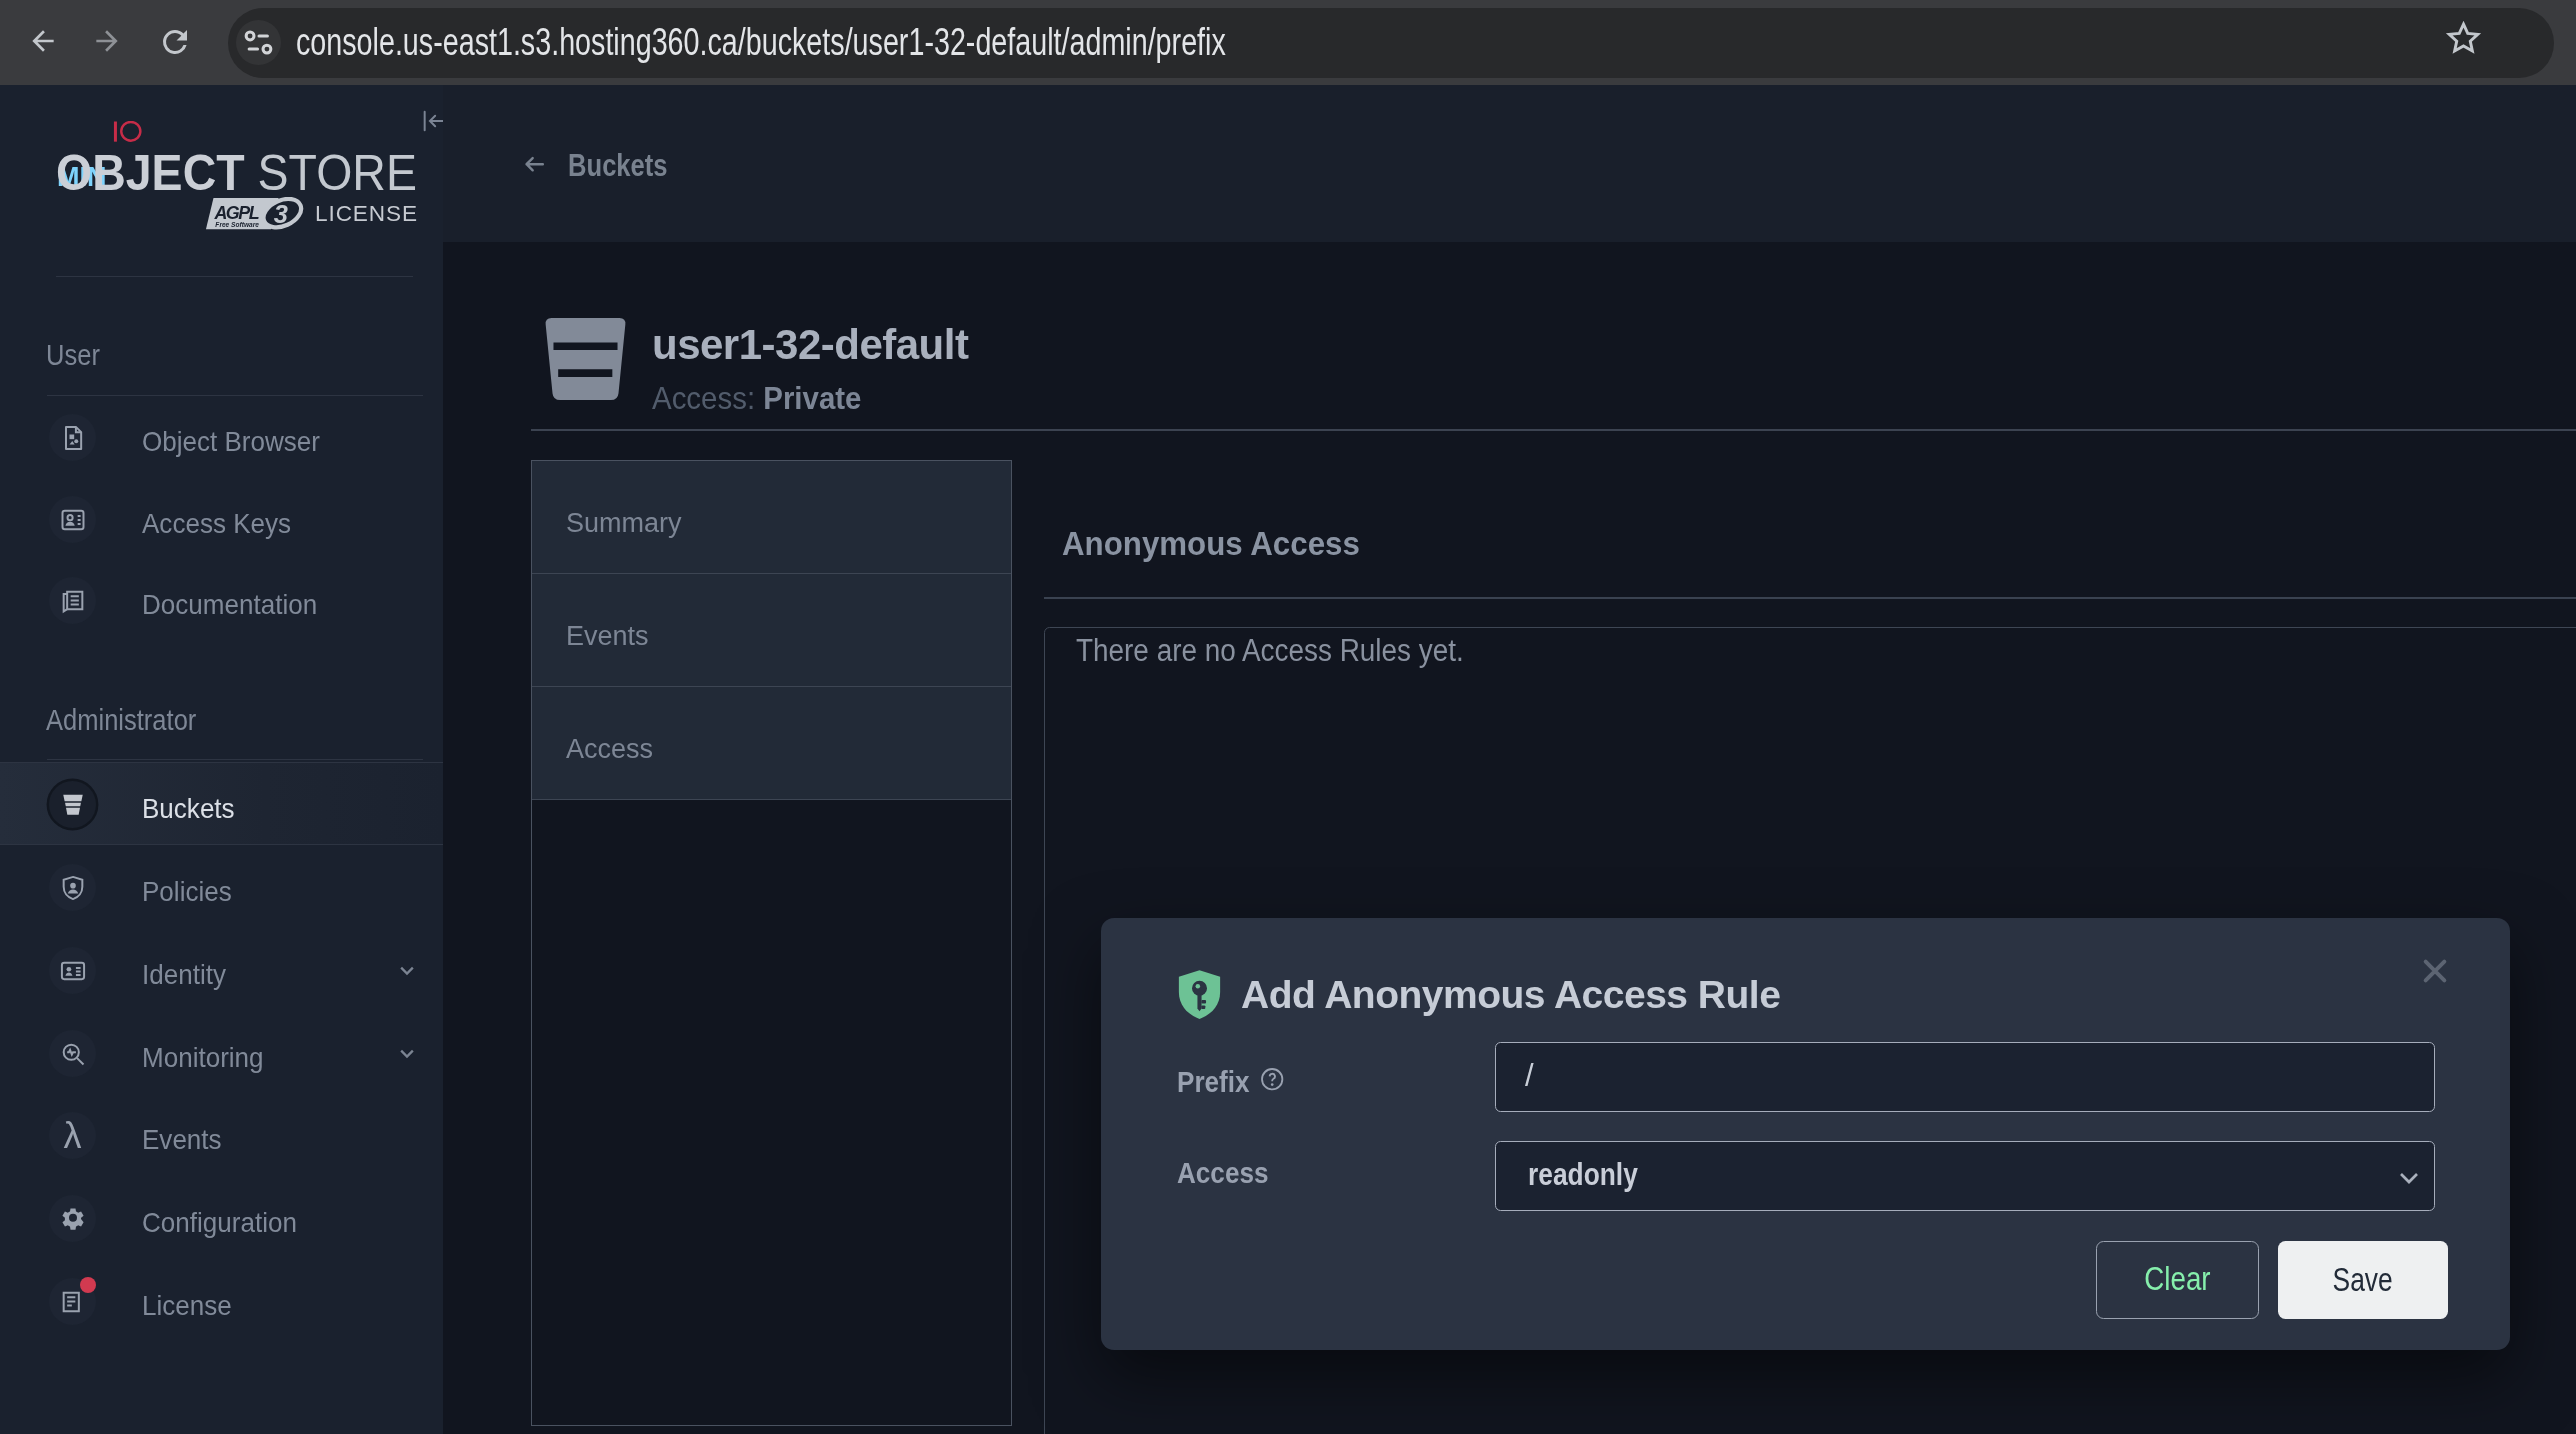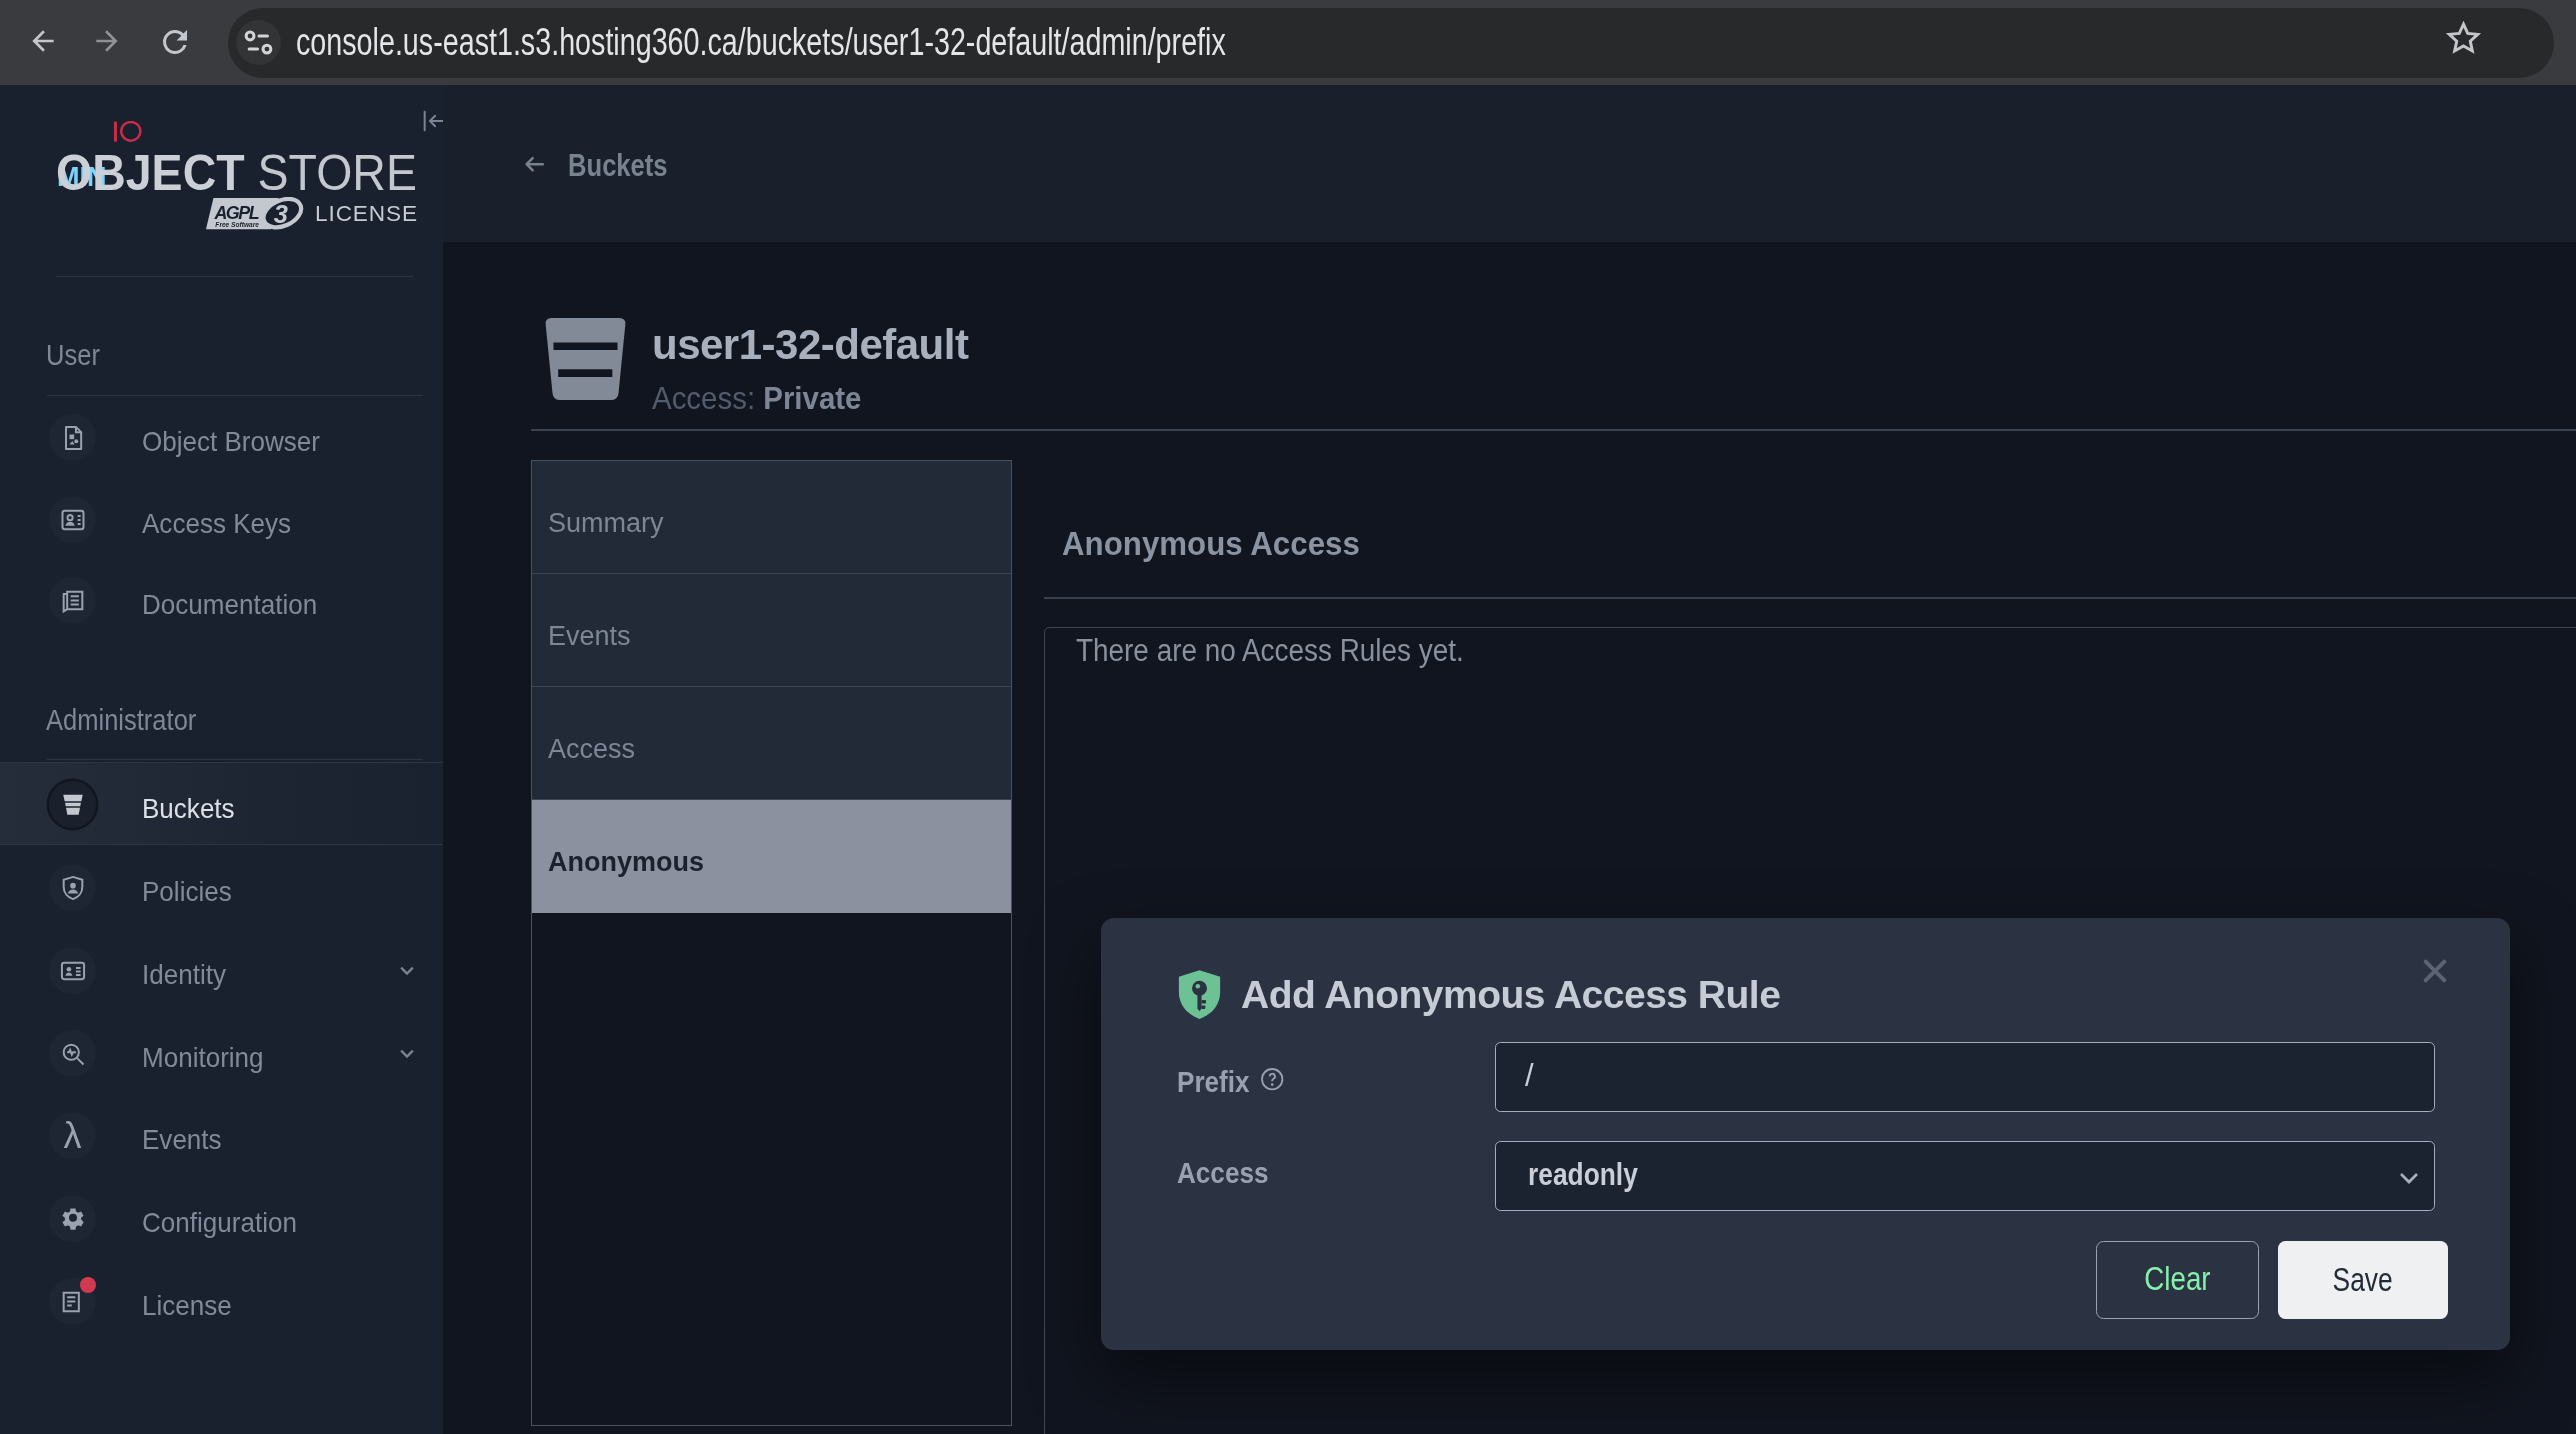--- a/index.html
+++ b/index.html
@@ -31,21 +31,21 @@
   .band { position:absolute; top:85px; left:443px; width:2133px; height:157px; background:#191f2b; }
   .backtxt { position:absolute; left:568px; top:148px; font-size:32px; font-weight:700; color:#79828f; line-height:34px; transform:scaleX(0.8); transform-origin:0 0; }
 
   .bkt-title { position:absolute; left:652px; top:324px; font-size:42px; font-weight:700; color:#a9b0bd; line-height:42px; letter-spacing:-0.5px; }
   .bkt-access { position:absolute; left:652px; top:379px; font-size:32px; color:#525c6c; line-height:38px; transform:scaleX(0.92); transform-origin:0 0; }
   .bkt-access b { color:#7d8696; font-weight:700; }
   .hdr-divider { position:absolute; left:531px; top:429px; width:2045px; height:1.9px; background:#3c4351; }
 
   
   .tabs { position:absolute; left:531px; top:460px; width:481px; height:966px; border:1.9px solid #4a5260; background:transparent; }
-  .tabrow { height:113px; border-bottom:1.9px solid #3d4553; background:#222a37; line-height:98px; padding:13px 0 0 16px; font-size:27px; color:#7d8695; }
+  .tabrow { height:113px; border-bottom:1.9px solid #3d4553; background:#222a37; line-height:98px; padding:13px 0 0 34px; font-size:27px; color:#7d8695; }
   .tabrow.sel { background:#8b919e; color:#1b222e; font-weight:700; border-bottom:1.9px solid #8b919e; }
 
   
   .panel-title { position:absolute; left:1062px; top:524px; font-size:34px; font-weight:700; color:#8a93a2; line-height:39px; transform:scaleX(0.92); transform-origin:0 0; }
   .panel-divider { position:absolute; left:1044px; top:597px; width:1532px; height:1.9px; background:#3a4250; }
   .rules-box { position:absolute; left:1044px; top:627px; width:1598px; height:846px; border:1.9px solid #3e4654; border-radius:5.6px; }
   .rules-text { position:absolute; left:1076px; top:628px; height:45px; line-height:45px; font-size:31px; color:#89919f; transform:scaleX(0.9); transform-origin:0 0; }
 
   
   .modal { position:absolute; left:1101px; top:918px; width:1409px; height:432px; background:#2b3342; border-radius:13px; box-shadow:0 28px 66px rgba(0,0,0,0.5); }
@@ -229,21 +229,20 @@
     <path fill-rule="evenodd" fill="#828a98" d="M7 0 H79 Q86 0 85.3 7 L78 80 Q77.2 87 70 87 H16 Q8.8 87 8 80 L0.7 7 Q0 0 7 0 Z M9 26 H77 V34 H9 Z M14 54.5 H71.5 V62.5 H14 Z"></path>
   </svg>
 <div class="bkt-title">user1-32-default</div>
 <div class="bkt-access">Access: <b>Private</b></div>
 <div class="hdr-divider"></div>
 
 <div class="tabs">
   <div class="tabrow">Summary</div>
   <div class="tabrow">Events</div>
   <div class="tabrow">Access</div>
-  <div class="tabrow sel">Anonymous</div>
 </div>
 
 <div class="panel-title">Anonymous Access</div>
 <div class="panel-divider"></div>
 <div class="rules-box"></div>
 <div class="rules-text">There are no Access Rules yet.</div>
 
 <div class="modal"></div>
 <svg class="abs" style="left:1177px;top:969px" width="45" height="51" viewBox="0 0 24 27">
     <path d="M12 0.6 L23 4 v8.2 c0 6.9-4.4 12-11 14.3 C5.4 24.2 1 19.1 1 12.2 V4 Z" fill="#6dc295"></path>

